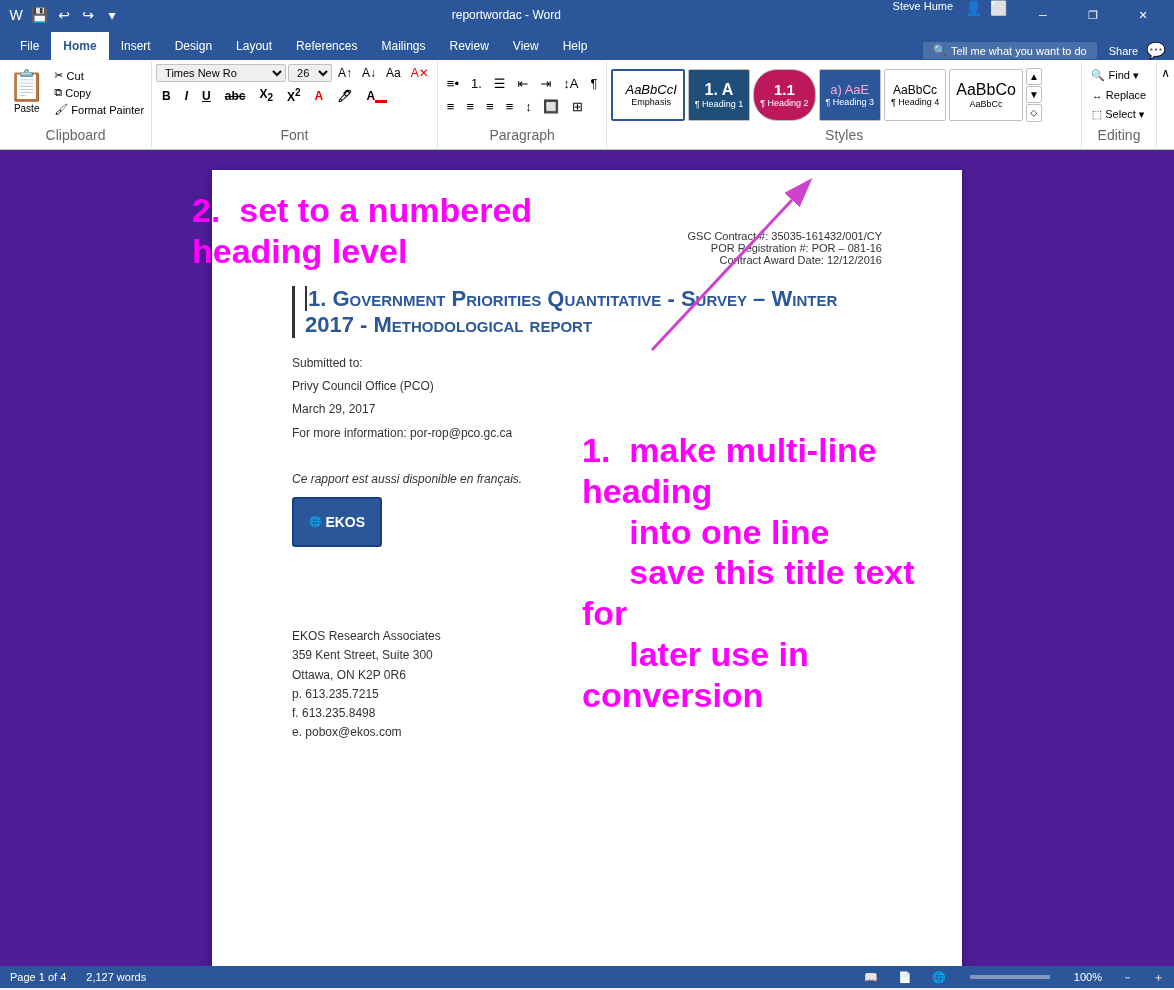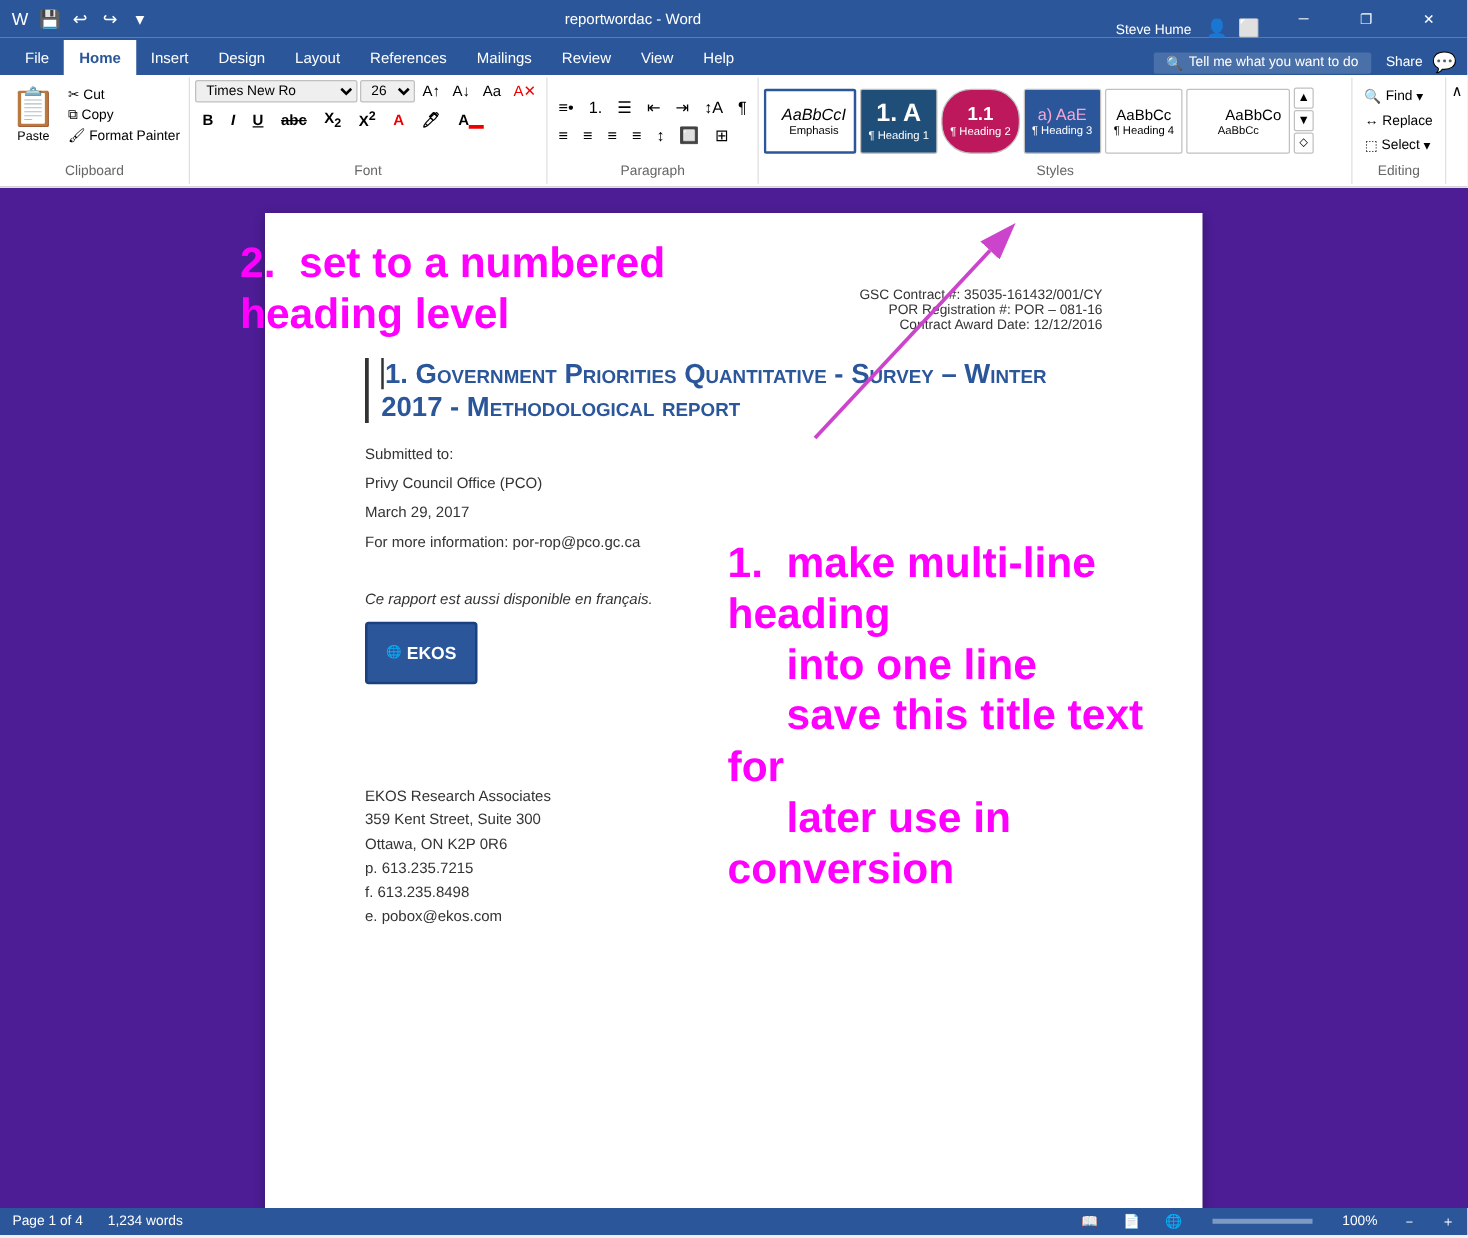--- a/index.html
+++ b/index.html
@@ -12,21 +12,21 @@
       display: flex;
       align-items: center;
       justify-content: space-between;
       padding: 0 8px;
       color: white;
       font-size: 12px;
     }
     .titlebar-left { display: flex; align-items: center; gap: 8px; }
     .titlebar-icon { width: 16px; height: 16px; display: flex; align-items: center; justify-content: center; font-size: 14px; cursor: pointer; }
     .titlebar-center { flex: 1; text-align: center; font-size: 12px; }
-    .titlebar-right { display: flex; gap: 4px; align-items: flex-end; }
+    .titlebar-right { display: flex; gap: 4px; align-items: flex-start; }
     .win-btn { width: 46px; height: 30px; display: flex; align-items: center; justify-content: center; font-size: 11px; cursor: pointer; }
 
     
     .ribbon-tabs {
       background: #2b579a;
       display: flex;
       align-items: flex-end;
       padding-left: 8px;
       height: 30px;
     }
@@ -56,21 +56,21 @@
     }
     .ribbon-group {
       display: flex;
       flex-direction: column;
       align-items: stretch;
       border-right: 1px solid #e0e0e0;
       padding: 2px 4px;
       position: relative;
     }
     .ribbon-group-label {
-      font-size: 11px;
+      font-size: 14px;
       color: #666;
       text-align: center;
       padding: 2px 0;
       border-top: none;
       margin-top: auto;
     }
     .paste-btn {
       display: flex;
       flex-direction: column;
       align-items: center;
@@ -384,37 +384,37 @@
     <div class="ribbon-group-label">Paragraph</div>
   </div>
 
   <div class="ribbon-group" style="flex-direction:column; flex:1;">
     <div style="display:flex; flex-direction:row; gap:3px; align-items:center; flex:1; overflow:hidden;">
       <div class="style-item active">
         <span style="font-style:italic; font-size:13px;">AaBbCcI</span>
         <span style="font-size:9px;">Emphasis</span>
       </div>
       <div class="style-item" style="background:#1f4e79;">
-        <span style="color:white; font-size:20px; font-weight:bold;text-align:right;">1. A</span>
+        <span style="color:white; font-size:16px; font-weight:bold;text-align:right;">1. A</span>
         <span style="font-size:9px; color:white;">¶ Heading 1</span>
       </div>
       <div class="style-item" style="background:#be185d;border-radius:24px;">
         <span style="color:white; font-size:15px; font-weight:bold;">1.1</span>
         <span style="font-size:9px; color:white;">¶ Heading 2</span>
       </div>
       <div class="style-item" style="background:#2b579a;">
         <span style="color:#f9a8d4; font-size:13px;">a) AaE</span>
         <span style="font-size:9px; color:white;">¶ Heading 3</span>
       </div>
       <div class="style-item">
         <span style="font-size:12px;">AaBbCc</span>
         <span style="font-size:9px;">¶ Heading 4</span>
       </div>
       <div class="style-item">
-        <span style="font-size:12px;margin-left:24px;">AaBbCo</span>
+        <span style="font-size:16px;">AaBbCo</span>
         <span style="font-size:9px;">AaBbCc</span>
       </div>
       <div class="styles-scroll">
         <div class="styles-scroll-btn">▲</div>
         <div class="styles-scroll-btn">▼</div>
         <div class="styles-scroll-btn">⬦</div>
       </div>
     </div>
     <div class="ribbon-group-label">Styles</div>
   </div>
@@ -498,21 +498,21 @@
         <div>f. 613.235.8498</div>
         <div>e. pobox@ekos.com</div>
       </div>
     </div>
 
   </div>
 </div>
 
 <div class="statusbar">
   <span>Page 1 of 4</span>
-  <span>1,234 words</span>
+  <span>2,127 words</span>
   <span style="flex:1;"></span>
   <span>📖</span>
   <span>📄</span>
   <span>🌐</span>
   <span style="width:80px; height:4px; background:rgba(255,255,255,0.4); display:inline-block; margin: 0 4px; vertical-align:middle;"></span>
   <span>100%</span>
   <span>－</span>
   <span>＋</span>
 </div>
 

